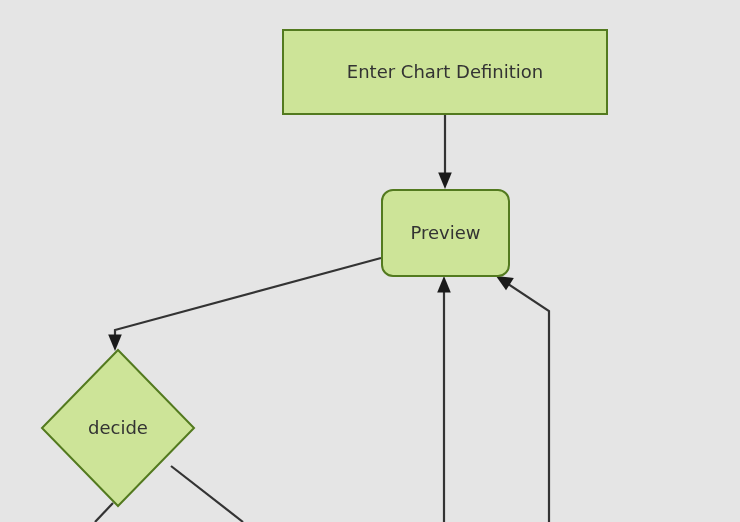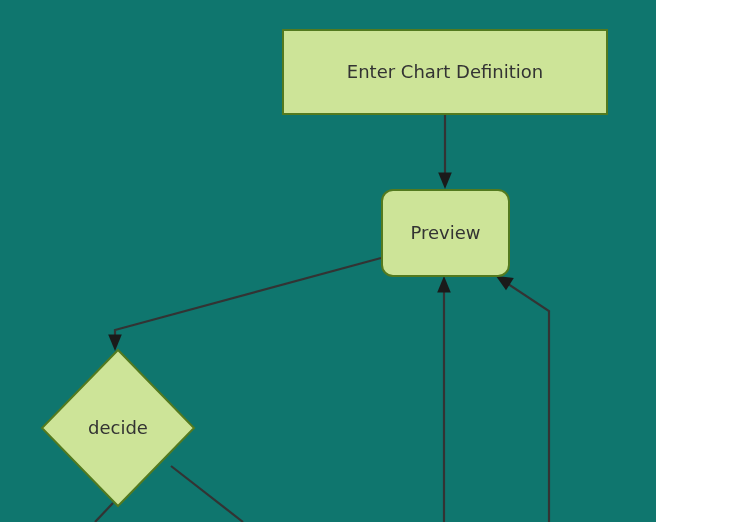--- a/index.html
+++ b/index.html
@@ -6,23 +6,23 @@
   html, body {
     margin: 0;
     padding: 0;
     background: #ffffff;
   }
   body {
     font-family: "DejaVu Sans", "Liberation Sans", sans-serif;
   }
   #diagram-canvas {
     position: relative;
-    width: 656px;
+    width: 740px;
     height: 522px;
-    background: #0f766e;
+    background: #e5e5e5;
     overflow: hidden;
   }
   #diagram-svg {
     position: absolute;
     top: 0;
     left: 0;
     width: 740px;
     height: 522px;
   }
   .node-label {

